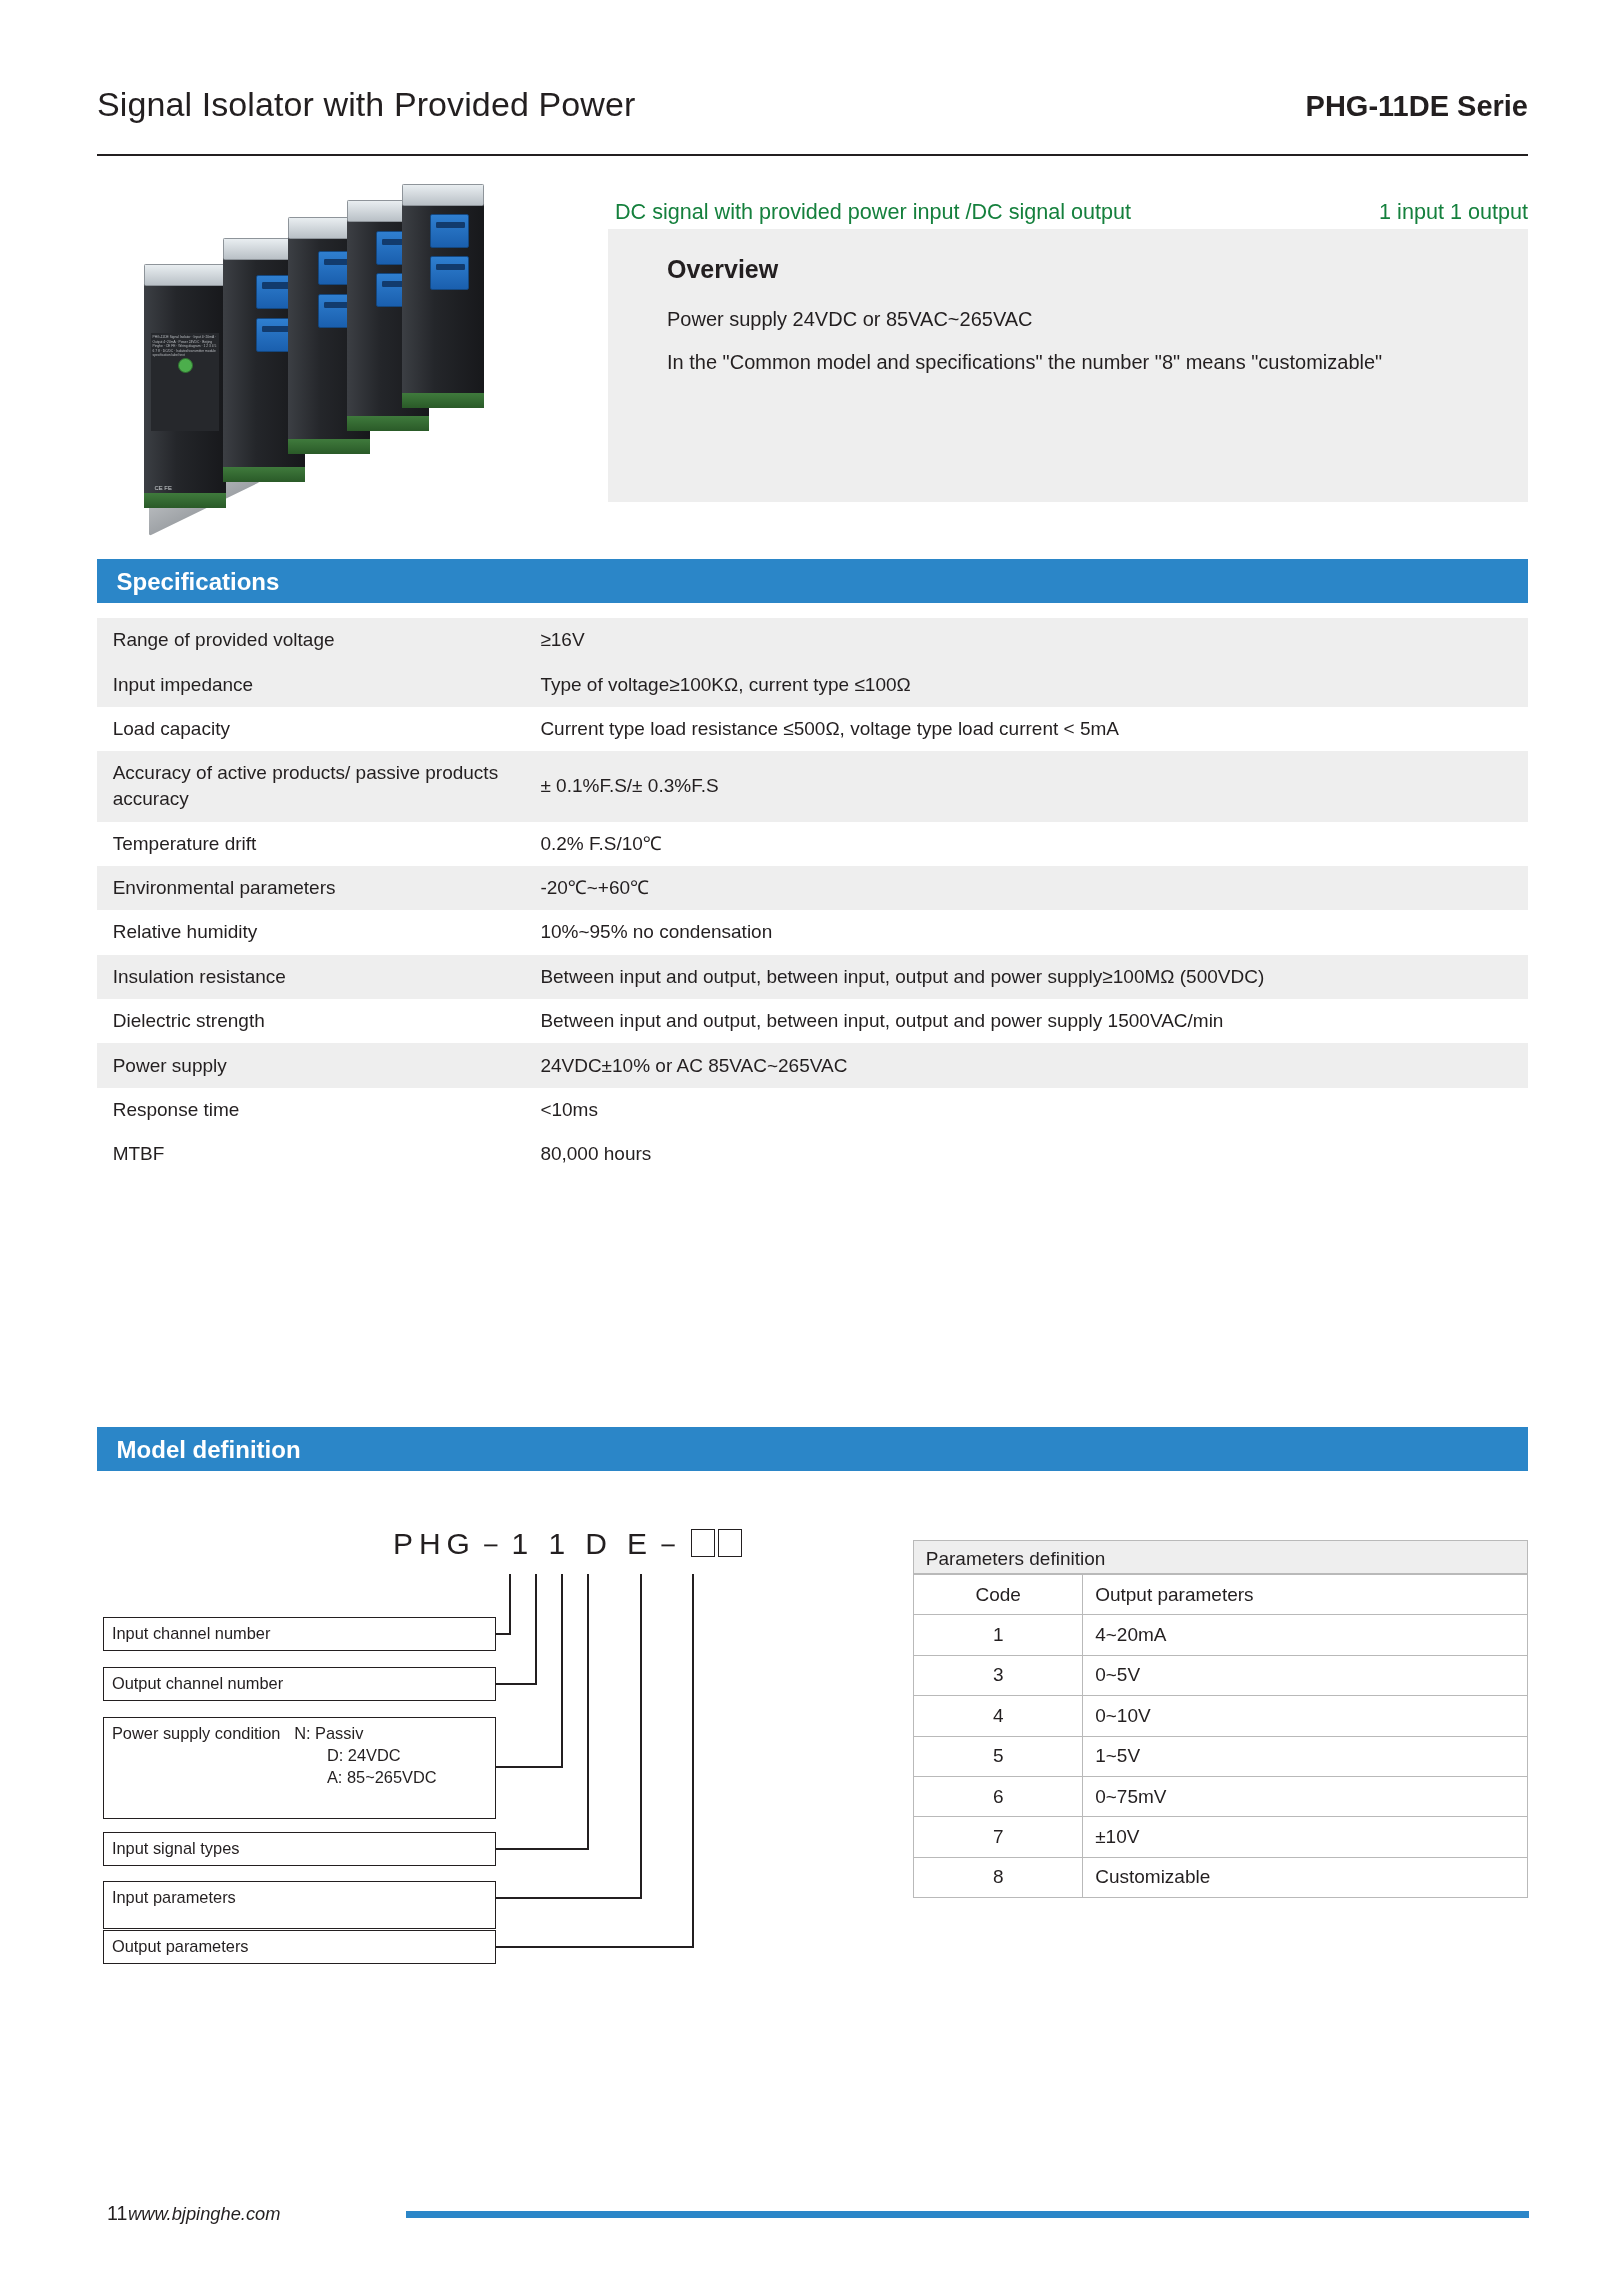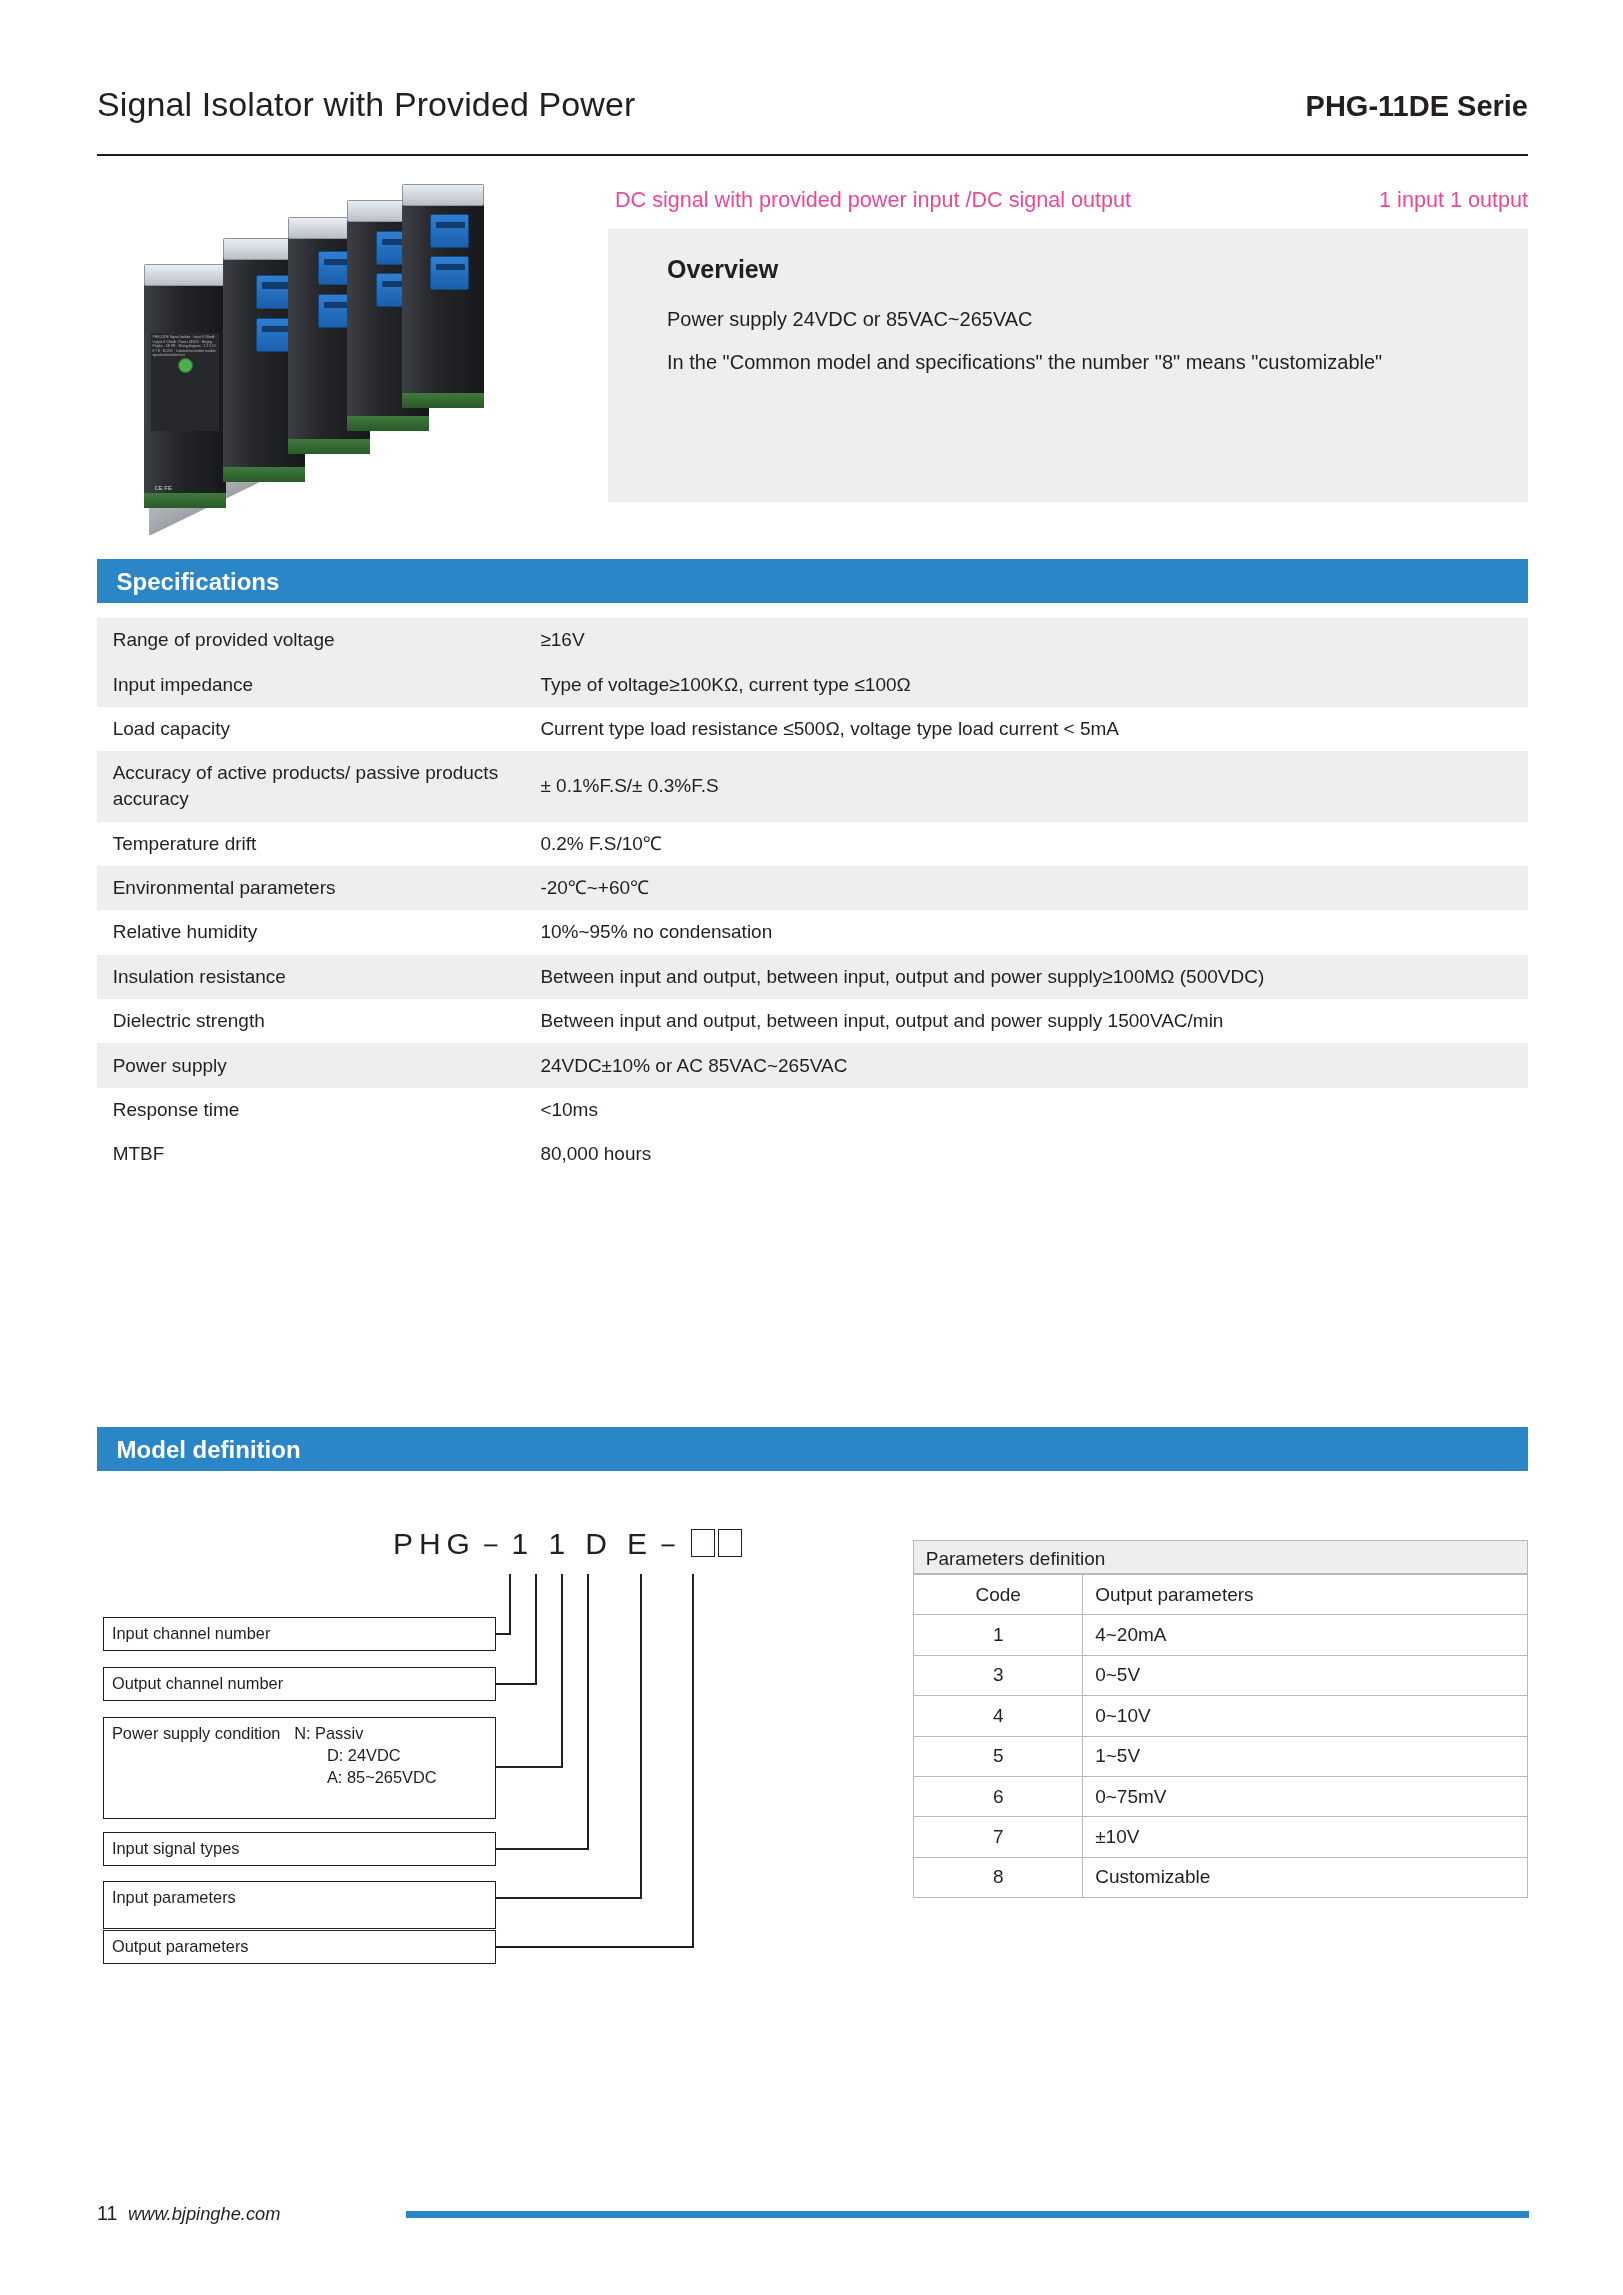--- a/index.html
+++ b/index.html
@@ -148,25 +148,25 @@
   .mod-foot {
     position: absolute;
     font-size: 5.9px;
     color: #cfd2d5;
   }
 
   
   .intro-line {
     position: absolute;
     left: 615px;
-    top: 187px;
+    top: 199px;
     width: 913px;
     height: 30px;
     font-size: 21.6px;
-    color: #ec4899;
+    color: #15803d;
   }
   .intro-line .right {
     position: absolute;
     right: 0;
     top: 0;
     white-space: nowrap;
   }
   .overview-box {
     position: absolute;
     left: 608px;
@@ -301,21 +301,21 @@
   .param-table th {
     background: #ffffff;
     text-align: center;
   }
   .param-table th.c2 { text-align: left; padding-left: 11.8px; }
   .param-table td.c2 { text-align: left; padding-left: 11.8px; }
 
   
   .footer-num {
     position: absolute;
-    left: 97px;
+    left: 107px;
     top: 2202px;
     font-size: 19.6px;
     color: #231f20;
   }
   .footer-site {
     position: absolute;
     left: 128px;
     top: 2203px;
     font-size: 18.3px;
     font-style: italic;

